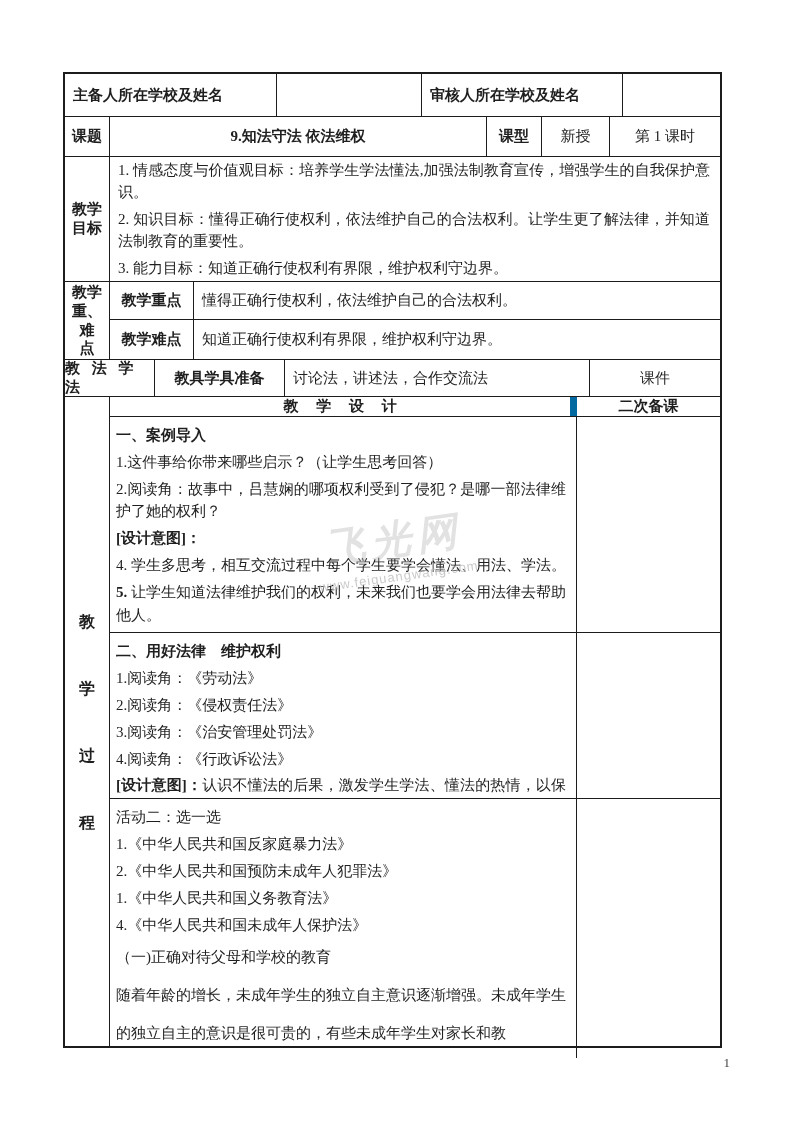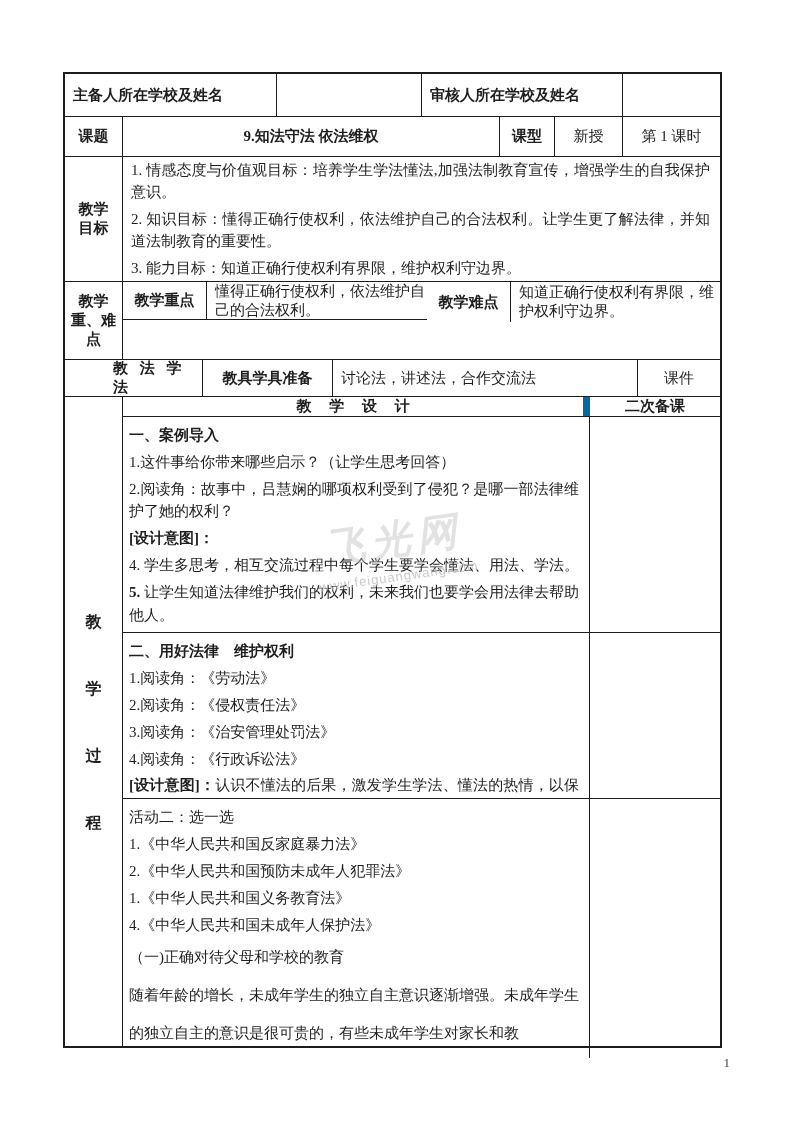--- a/index.html
+++ b/index.html
@@ -20,27 +20,27 @@
   .bold { font-weight:bold; }
   .center { justify-content:center; text-align:center; }
   .padl { padding-left:8px; }
 
   
   .r1 { height:43px; }
   .r2 { height:40px; }
   .r3 { height:125px; }
   .r4 { height:38px; }
   .r5 { height:40px; }
-  .r6 { height:37px;padding-left:48px; }
+  .r6 { height:37px; }
   .r7 { height:651px; border-bottom:none; }
 
   
   .w212{width:212px;} .w145{width:145px;} .w201{width:201px;} .w97{flex:1;}
   
-  .w58{width:58px;} .w377{width:377px;} .w55{width:55px;} .w68{width:68px;} .w100{flex:1;}
+  .w58{width:45px;} .w377{width:377px;} .w55{width:55px;} .w68{width:68px;} .w100{flex:1;}
   
   .w84{width:84px;} .wfill{flex:1;}
   
   .w90{width:90px;} .w305{width:305px;} .w130{width:130px;} .w133r{flex:1;}
 
   .stack { flex-direction:column; justify-content:center; line-height:1.25; }
   .stack span { display:block; text-align:center; }
 
   .methods-label { letter-spacing:4px; justify-content:center; }
 
@@ -106,21 +106,21 @@
         <p>3. 能力目标：知道正确行使权利有界限，维护权利守边界。</p>
       </div>
     </div>
 
     <div class="row" style="height:78px;">
       <div class="cell w58 stack bold">
         <span>教学</span>
         <span>重、难</span>
         <span>点</span>
       </div>
-      <div style="flex:1; display:flex; flex-direction:row;">
+      <div style="flex:1; display:flex; flex-direction:column;">
         <div class="row r4" style="border-bottom:1px solid #1c1c1c;">
           <div class="cell w84 bold center">教学重点</div>
           <div class="cell wfill last padl">懂得正确行使权利，依法维护自己的合法权利。</div>
         </div>
         <div class="row r5" style="border-bottom:none;">
           <div class="cell w84 bold center">教学难点</div>
           <div class="cell wfill last padl">知道正确行使权利有界限，维护权利守边界。</div>
         </div>
       </div>
     </div>

